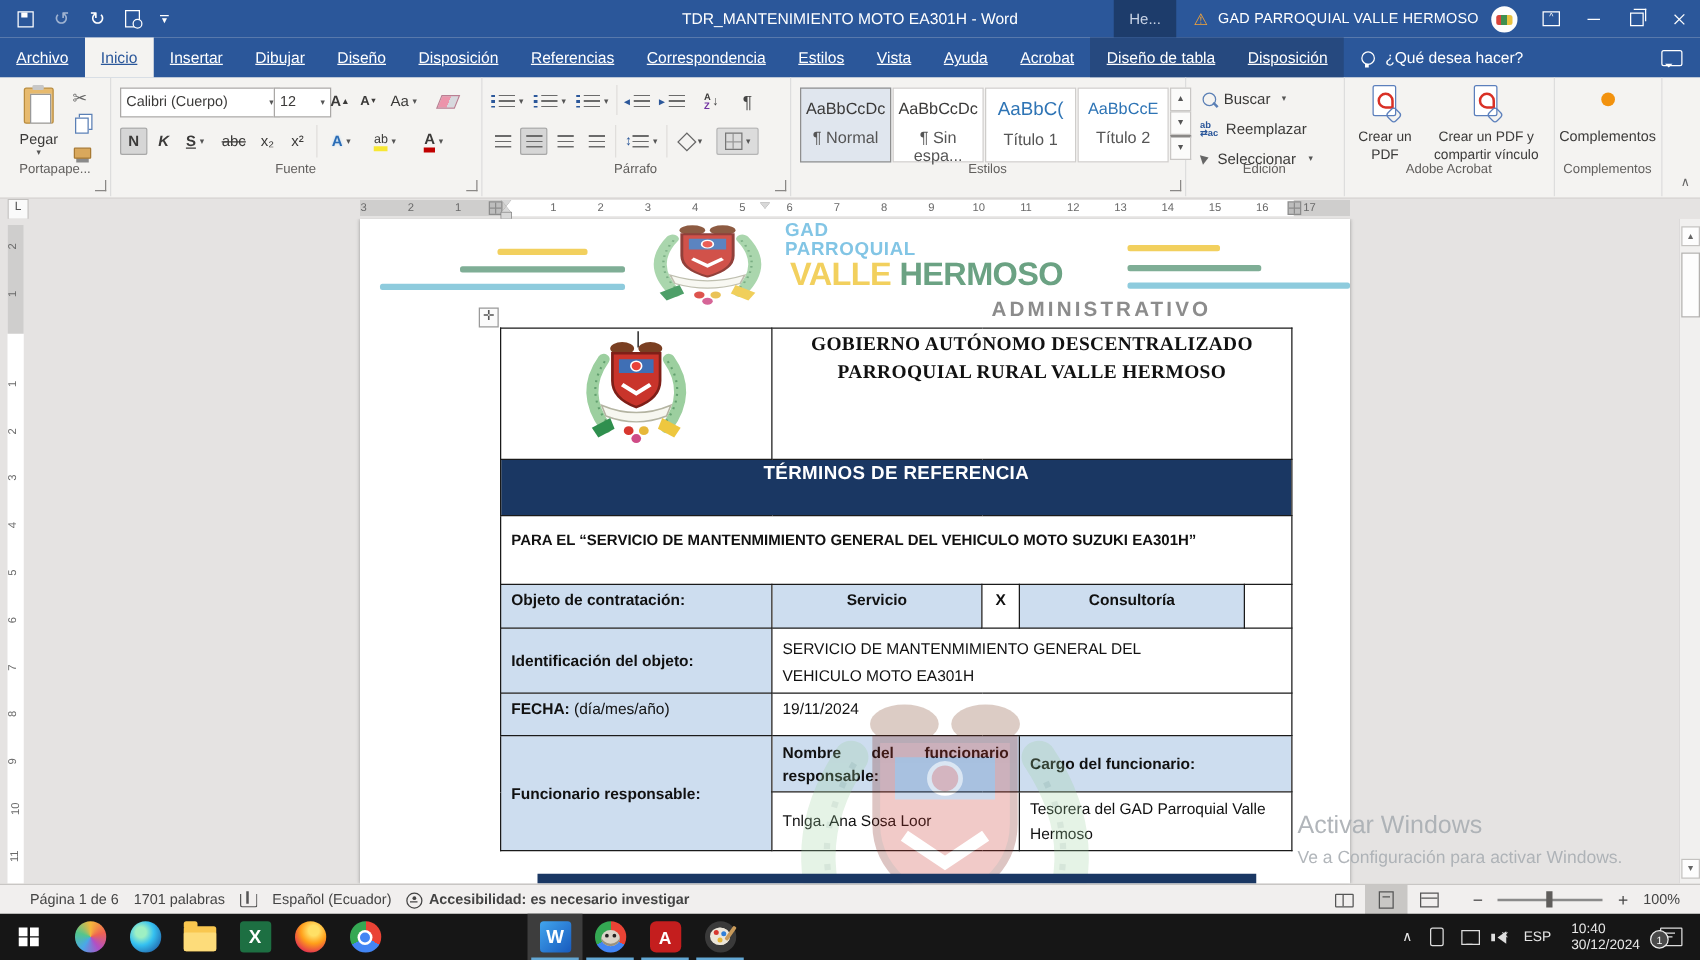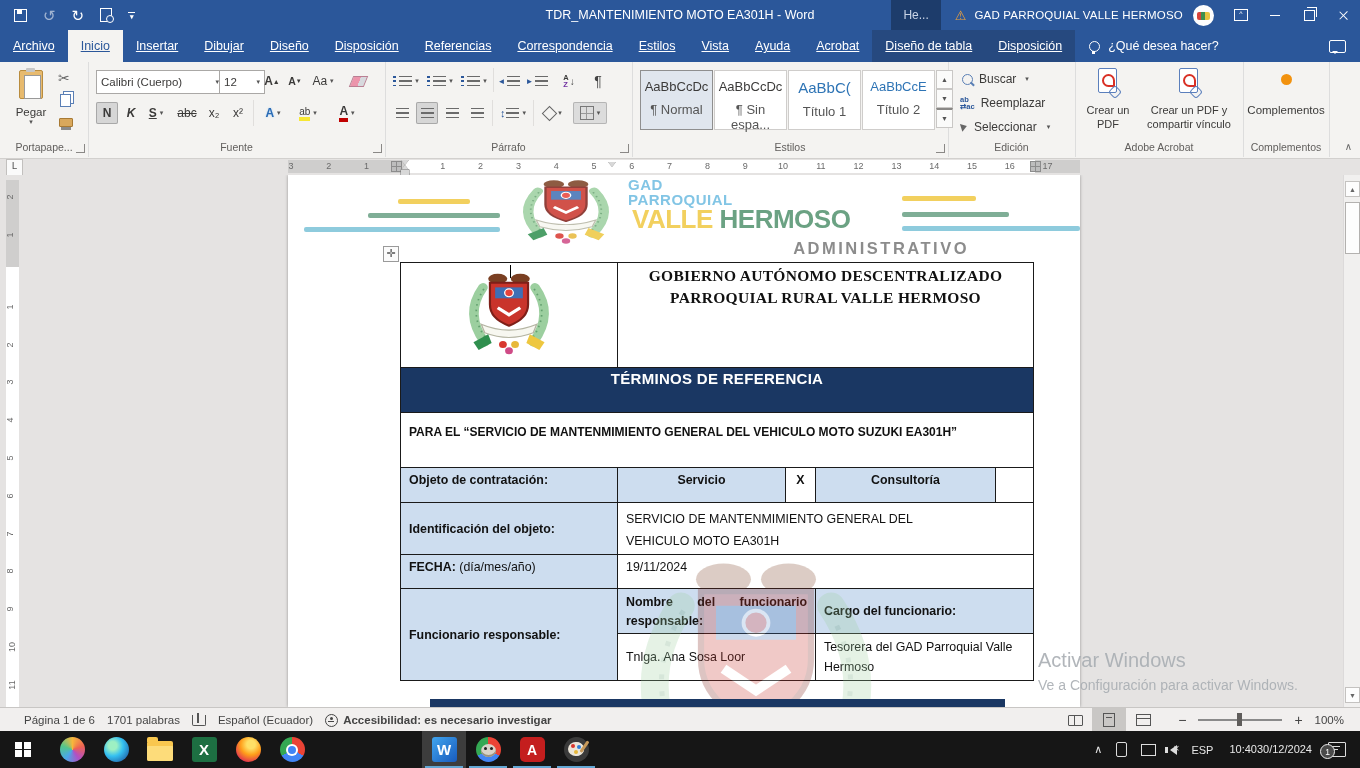--- a/index.html
+++ b/index.html
@@ -38,21 +38,21 @@
   .tab.active{background:#f4f3f1;color:#2b579a;}
   #ctxtabs{display:flex;background:#26497f;}
   #tellme{display:flex;align-items:center;gap:8px;margin-left:14px;}
   .bulb{width:9px;height:9px;border:1.3px solid #fff;border-radius:50%;position:relative;}
   .bulb::after{content:"";position:absolute;left:2px;top:9px;width:3px;height:3px;background:#fff;}
   #fb-icon{margin-left:auto;margin-right:14px;align-self:center;width:15px;height:11px;border:1.3px solid #fff;border-radius:2px;position:relative;}
   #fb-icon::after{content:"";position:absolute;left:2px;bottom:-5px;border:3px solid transparent;border-top-color:#fff;}
   
   #ribbon{position:absolute;left:0;top:62px;width:1360px;height:96px;background:#f4f3f1;border-bottom:1px solid #d2d0ce;font-size:12px;color:#3b3a39;}
   .grp{position:absolute;top:0;height:95px;border-right:1px solid #ddd;}
-  .glabel{position:absolute;bottom:4px;left:0;right:0;text-align:center;font-size:10.5px;color:#605e5c;}
+  .glabel{position:absolute;bottom:16px;left:0;right:0;text-align:center;font-size:10.5px;color:#605e5c;}
   .launch{position:absolute;right:3px;bottom:4px;width:8px;height:8px;border-right:1.4px solid #8a8886;border-bottom:1.4px solid #8a8886;}
   .rbtn{position:absolute;display:flex;align-items:center;justify-content:center;height:22px;border-radius:2px;}
   .sel{background:#d6d6d6;box-shadow:inset 0 0 0 1px #a8a8a8;}
   .dd{font-size:7px;color:#555;margin-left:3px;}
   .combo{position:absolute;height:22px;background:#fff;border:1px solid #aaa8a6;display:flex;align-items:center;padding:0 4px;font-size:11.5px;}
   .combo .dd{margin-left:auto;}
   .ml{display:inline-block;width:13px;height:10px;background:repeating-linear-gradient(#6b6b6b 0 1.2px,transparent 1.2px 4.4px);}
   .ml.dots{position:relative;margin-left:6px;}
   .ml.dots::before{content:"";position:absolute;left:-6px;top:0;width:2.5px;height:10px;background:repeating-linear-gradient(#2b579a 0 2px,transparent 2px 4.4px);}
   .clipb{width:22px;height:27px;background:#e7ba6e;border:1px solid #b98c3e;border-radius:2px;position:relative;}
@@ -174,21 +174,21 @@
   .ic-paint::after{content:"";position:absolute;left:7px;top:7px;width:4px;height:4px;border-radius:50%;background:#d8372f;box-shadow:6px 1px 0 #2f7fd8,3px 6px 0 #e7b83a;}
   .brush{position:absolute;right:3px;top:3px;width:2.5px;height:13px;background:#c89a5a;transform:rotate(35deg);border-radius:1px;}
   #tray{margin-left:auto;display:flex;align-items:center;gap:0;height:37px;}
   .trayit{padding:0 7px;display:flex;align-items:center;justify-content:center;height:37px;font-size:11px;color:#e6e6e6;}
   .netic{width:13px;height:10px;border:1.3px solid #ddd;position:relative;}
   .netic::after{content:"";position:absolute;left:3px;top:10px;width:5px;height:1.5px;background:#ddd;}
   .devic{width:9px;height:13px;border:1.3px solid #ddd;border-radius:2px;}
   .spk{position:relative;width:0;height:0;border-top:5px solid transparent;border-bottom:5px solid transparent;border-right:7px solid #ddd;}
   .spk::before{content:"";position:absolute;left:-5px;top:-3px;width:3px;height:6px;background:#ddd;}
   .spk::after{content:"×";position:absolute;left:3px;top:-7px;color:#ddd;font-size:10px;}
-  #clock{display:flex;flex-direction:row;align-items:center;justify-content:center;line-height:13px;font-size:11px;padding:0 9px;}
+  #clock{display:flex;flex-direction:column;align-items:flex-start;justify-content:center;line-height:13px;font-size:11px;padding:0 9px;}
   .notif{position:relative;width:16px;height:13px;border:1.3px solid #ddd;border-radius:1px;background:linear-gradient(#ddd,#ddd) 2px 3px/9px 1px no-repeat,linear-gradient(#ddd,#ddd) 2px 6px/7px 1px no-repeat;}
   .badge{position:absolute;left:-9px;top:1px;width:13px;height:13px;border-radius:50%;background:#4a4a4a;border:1px solid #eee;color:#fff;font-size:8.5px;display:flex;align-items:center;justify-content:center;}
 </style>
 </head>
 <body>
 
 <svg width="0" height="0" style="position:absolute">
   <symbol id="emblem" viewBox="0 0 120 120">
     <path d="M30 26 Q8 60 32 96" fill="none" stroke="#9ccf9f" stroke-width="11" stroke-linecap="round"></path>
     <path d="M90 26 Q112 60 88 96" fill="none" stroke="#9ccf9f" stroke-width="11" stroke-linecap="round"></path>

